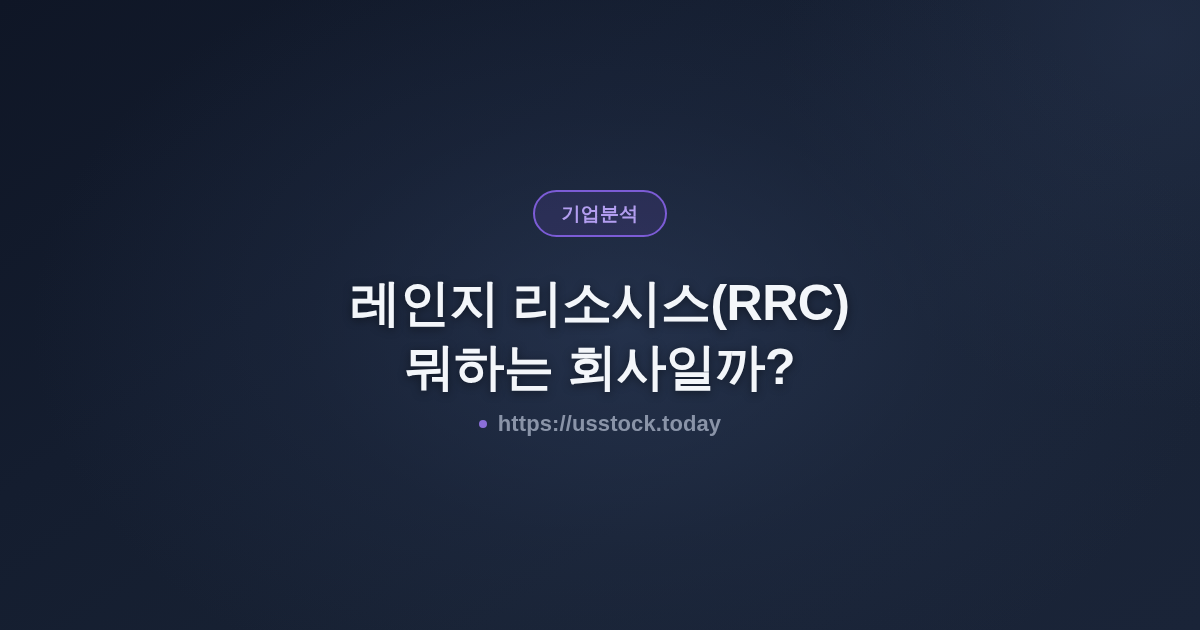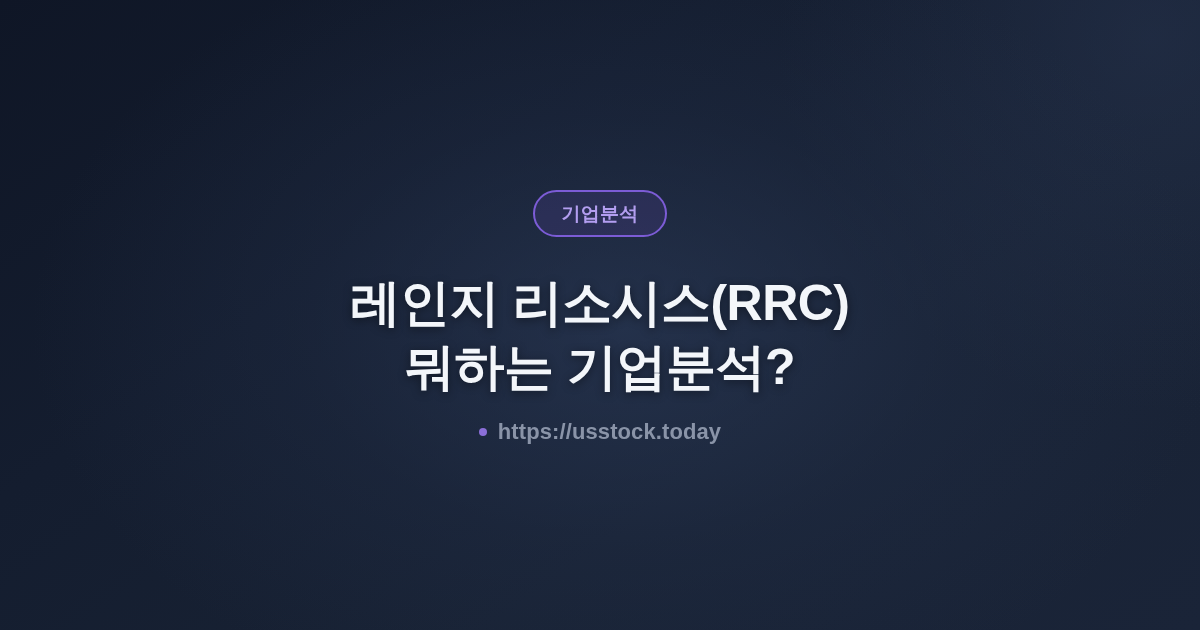--- a/index.html
+++ b/index.html
@@ -76,21 +76,21 @@
     font-weight:bold;
     line-height:1.28;
     letter-spacing:-0.5px;
     text-shadow:0 2px 10px rgba(0,0,0,0.45);
   }
 
   .headline-line { display:block; white-space:nowrap; }
 
   
   #source-row {
-    margin-top:20px;
+    margin-top:12px;
     display:flex;
     align-items:center;
     justify-content:center;
     gap:11px;
     width:100%;
   }
 
   #source-bullet {
     width:8px;
     height:8px;
@@ -113,21 +113,21 @@
 <div id="og-card">
 
   <div id="badge-row">
     <div id="category-badge">
       <span id="category-badge-label">기업분석</span>
     </div>
   </div>
 
   <h1 id="headline">
     <span class="headline-line">레인지 리소시스(RRC)</span>
-    <span class="headline-line">뭐하는 기업분석?</span>
+    <span class="headline-line">뭐하는 회사일까?</span>
   </h1>
 
   <div id="source-row">
     <span id="source-bullet"></span>
     <span id="source-url">https://usstock.today</span>
   </div>
 
 </div>
 
 </body></html>

